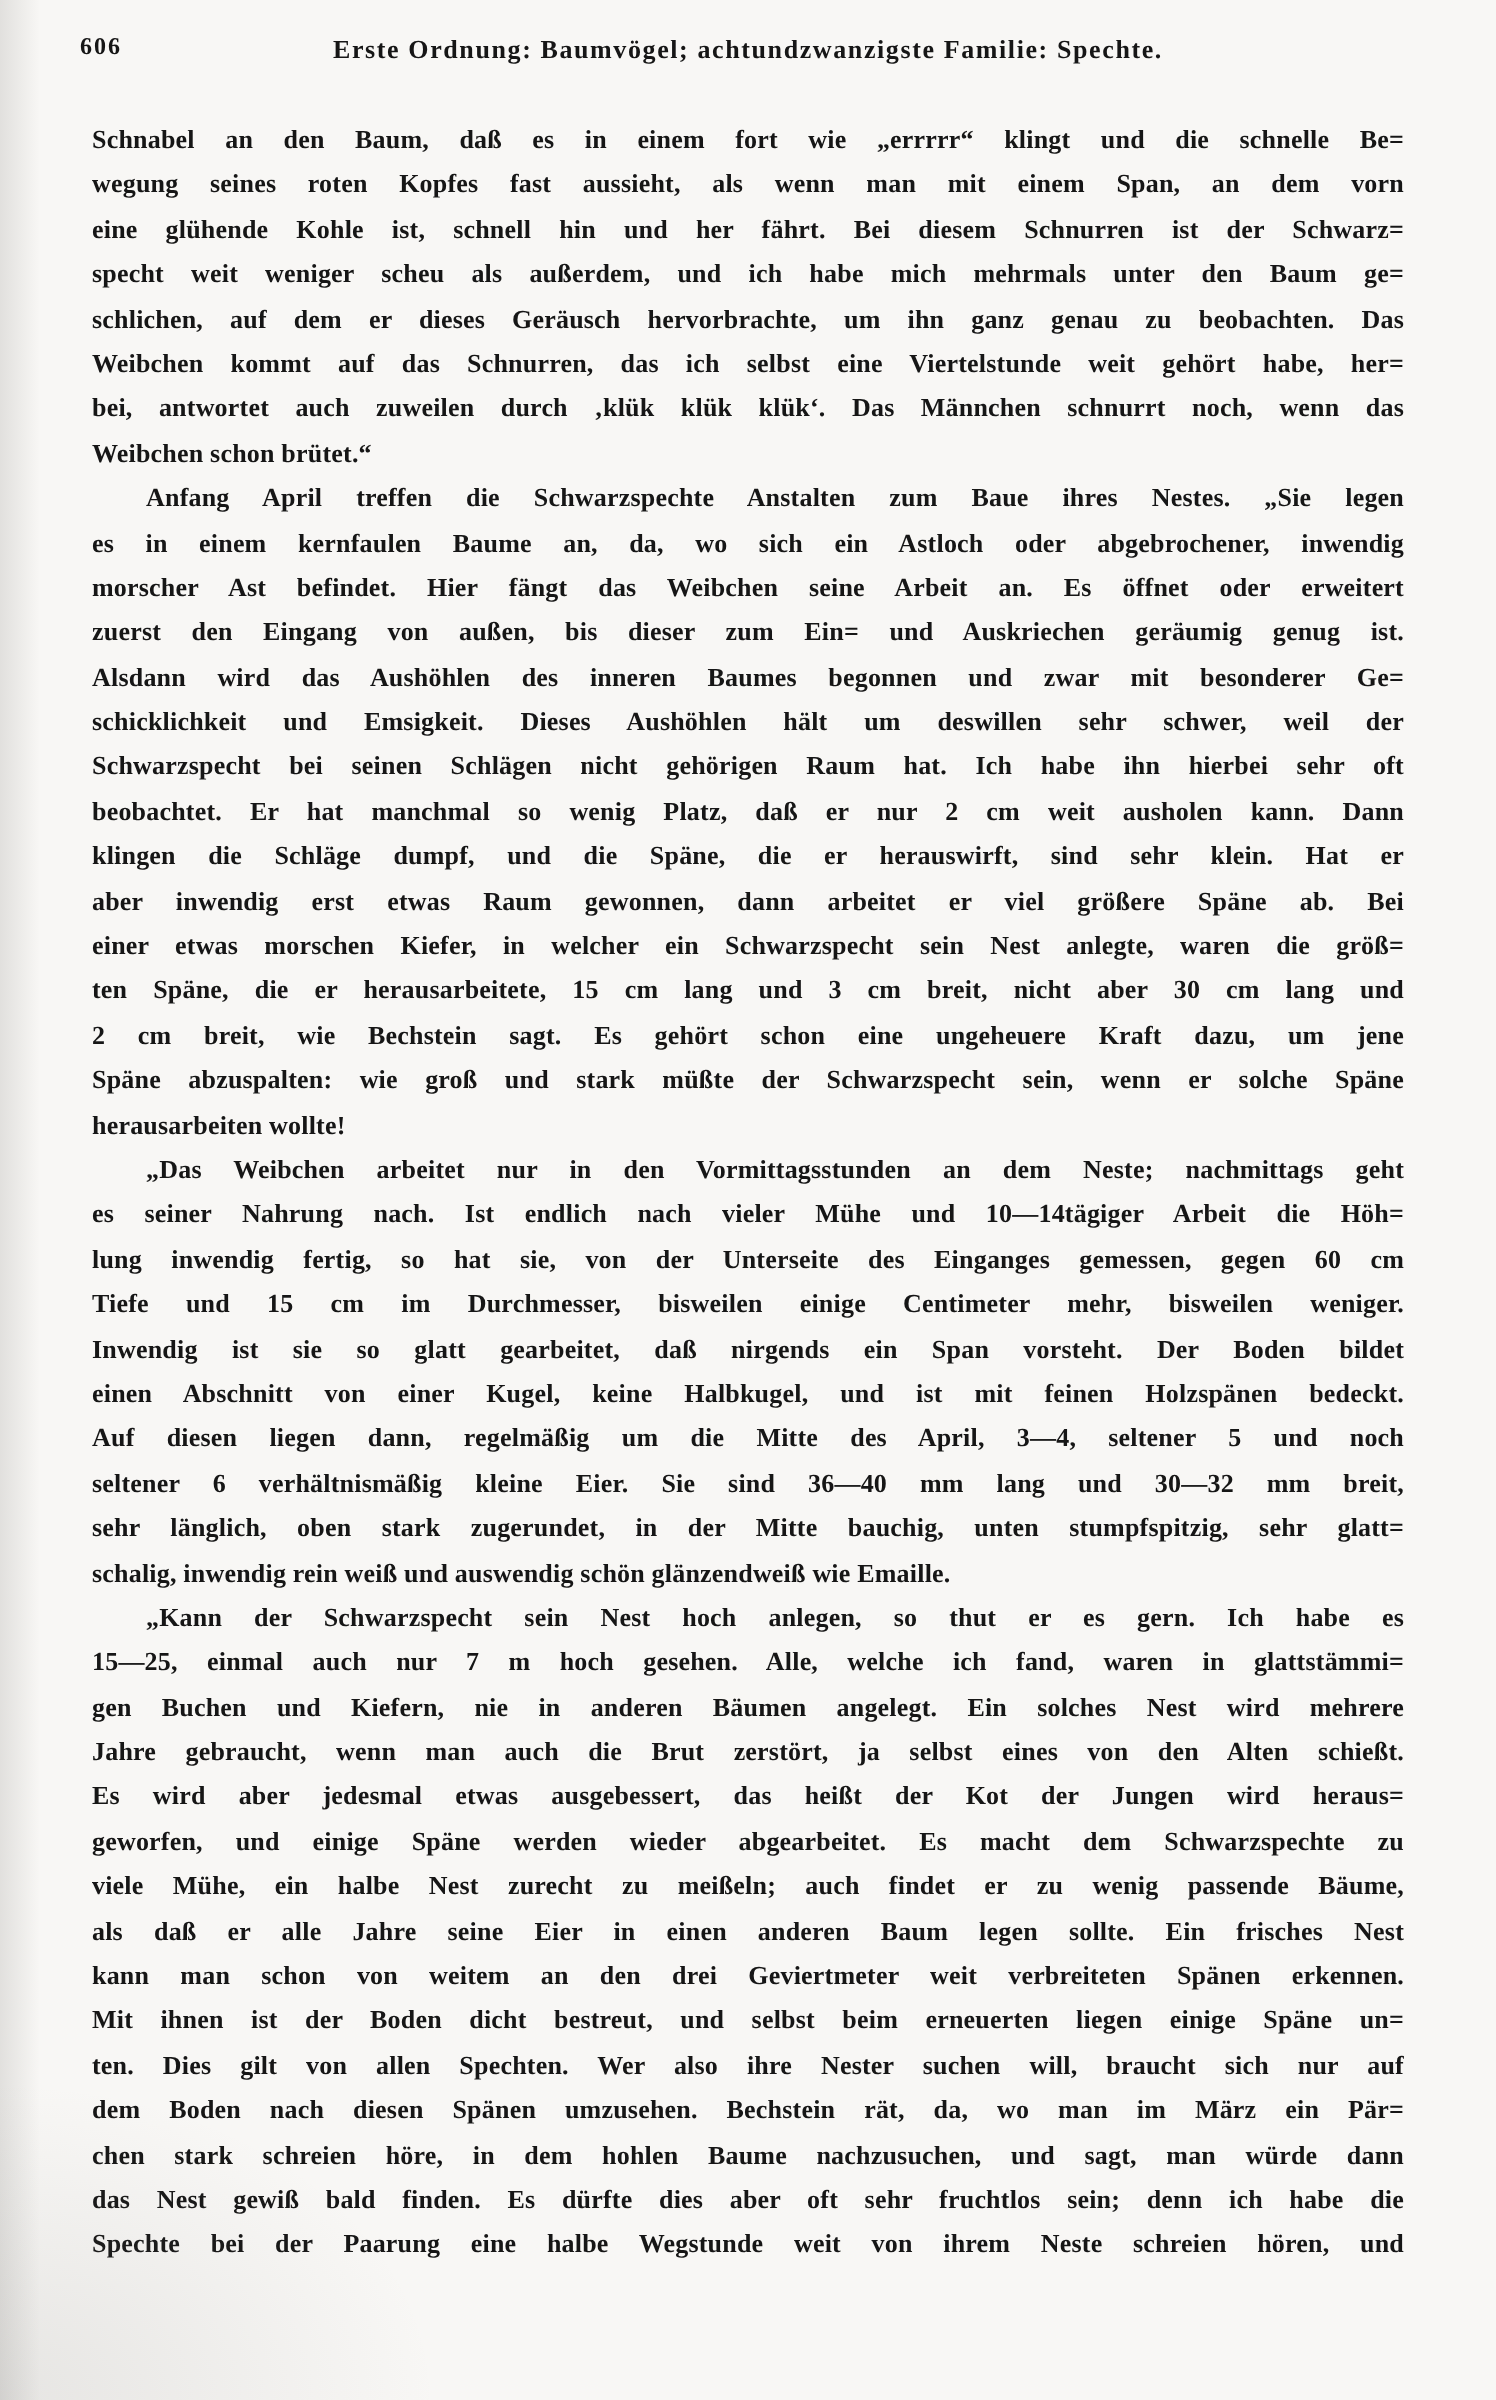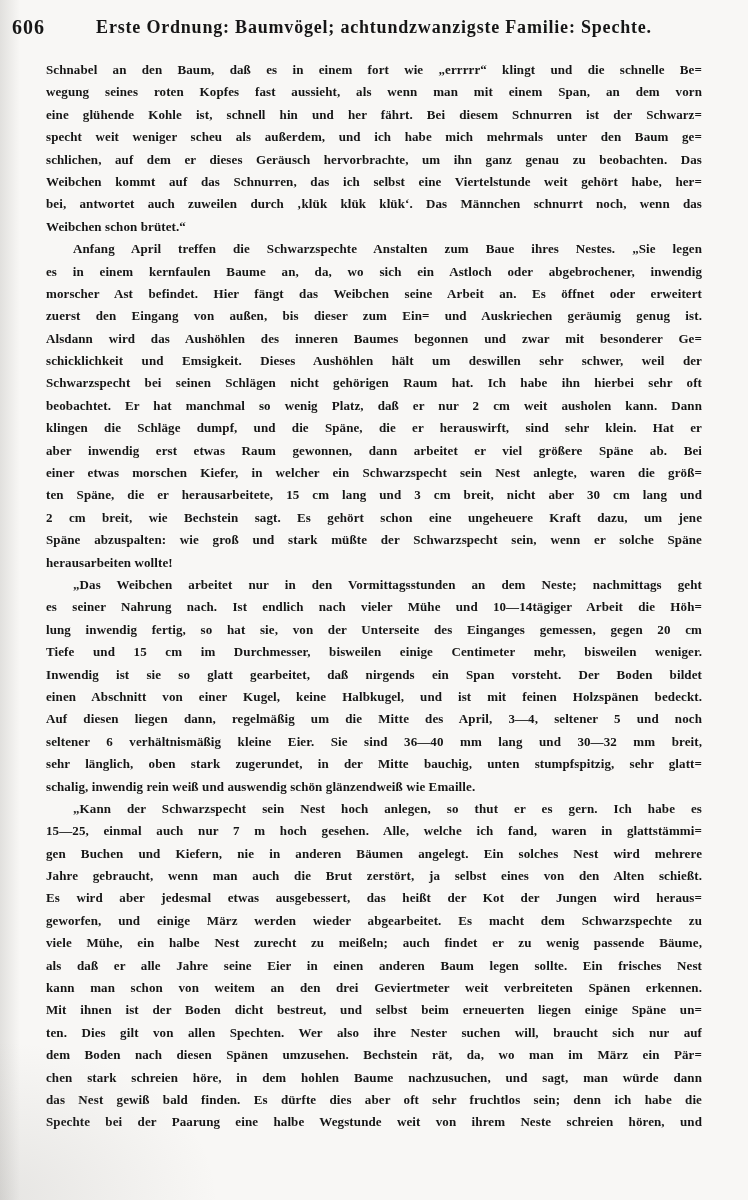--- a/index.html
+++ b/index.html
@@ -35,33 +35,33 @@
   }
   .running-head {
     position: absolute;
     top: 16px;
     left: 0;
     right: 0;
     height: 24px;
   }
   .page-number {
     position: absolute;
-    left: 12px;
+    left: 40px;
     top: 0;
-    font-size: 20px;
+    font-size: 12px;
     font-weight: bold;
     letter-spacing: 1px;
   }
   .head-title {
     position: absolute;
     left: 60px;
     right: 60px;
     top: 1px;
     text-align: center;
-    font-size: 18px;
+    font-size: 13px;
     font-weight: bold;
     letter-spacing: 0.8px;
     white-space: nowrap;
   }
   .page-body {
     position: absolute;
     top: 59px;
     left: 46px;
     right: 46px;
   }
@@ -116,36 +116,36 @@
         <div class="line">aber inwendig erst etwas Raum gewonnen, dann arbeitet er viel größere Späne ab. Bei</div>
         <div class="line">einer etwas morschen Kiefer, in welcher ein Schwarzspecht sein Nest anlegte, waren die größ=</div>
         <div class="line">ten Späne, die er herausarbeitete, 15 cm lang und 3 cm breit, nicht aber 30 cm lang und</div>
         <div class="line">2 cm breit, wie Bechstein sagt. Es gehört schon eine ungeheuere Kraft dazu, um jene</div>
         <div class="line">Späne abzuspalten: wie groß und stark müßte der Schwarzspecht sein, wenn er solche Späne</div>
         <div class="line last">herausarbeiten wollte!</div>
       </div>
       <div class="para">
         <div class="line indent">„Das Weibchen arbeitet nur in den Vormittagsstunden an dem Neste; nachmittags geht</div>
         <div class="line">es seiner Nahrung nach. Ist endlich nach vieler Mühe und 10—14tägiger Arbeit die Höh=</div>
-        <div class="line">lung inwendig fertig, so hat sie, von der Unterseite des Einganges gemessen, gegen 20 cm</div>
+        <div class="line">lung inwendig fertig, so hat sie, von der Unterseite des Einganges gemessen, gegen 60 cm</div>
         <div class="line">Tiefe und 15 cm im Durchmesser, bisweilen einige Centimeter mehr, bisweilen weniger.</div>
         <div class="line">Inwendig ist sie so glatt gearbeitet, daß nirgends ein Span vorsteht. Der Boden bildet</div>
         <div class="line">einen Abschnitt von einer Kugel, keine Halbkugel, und ist mit feinen Holzspänen bedeckt.</div>
         <div class="line">Auf diesen liegen dann, regelmäßig um die Mitte des April, 3—4, seltener 5 und noch</div>
         <div class="line">seltener 6 verhältnismäßig kleine Eier. Sie sind 36—40 mm lang und 30—32 mm breit,</div>
         <div class="line">sehr länglich, oben stark zugerundet, in der Mitte bauchig, unten stumpfspitzig, sehr glatt=</div>
         <div class="line last">schalig, inwendig rein weiß und auswendig schön glänzendweiß wie Emaille.</div>
       </div>
       <div class="para">
         <div class="line indent">„Kann der Schwarzspecht sein Nest hoch anlegen, so thut er es gern. Ich habe es</div>
         <div class="line">15—25, einmal auch nur 7 m hoch gesehen. Alle, welche ich fand, waren in glattstämmi=</div>
         <div class="line">gen Buchen und Kiefern, nie in anderen Bäumen angelegt. Ein solches Nest wird mehrere</div>
         <div class="line">Jahre gebraucht, wenn man auch die Brut zerstört, ja selbst eines von den Alten schießt.</div>
         <div class="line">Es wird aber jedesmal etwas ausgebessert, das heißt der Kot der Jungen wird heraus=</div>
-        <div class="line">geworfen, und einige März werden wieder abgearbeitet. Es macht dem Schwarzspechte zu</div>
+        <div class="line">geworfen, und einige Späne werden wieder abgearbeitet. Es macht dem Schwarzspechte zu</div>
         <div class="line">viele Mühe, ein halbe Nest zurecht zu meißeln; auch findet er zu wenig passende Bäume,</div>
         <div class="line">als daß er alle Jahre seine Eier in einen anderen Baum legen sollte. Ein frisches Nest</div>
         <div class="line">kann man schon von weitem an den drei Geviertmeter weit verbreiteten Spänen erkennen.</div>
         <div class="line">Mit ihnen ist der Boden dicht bestreut, und selbst beim erneuerten liegen einige Späne un=</div>
         <div class="line">ten. Dies gilt von allen Spechten. Wer also ihre Nester suchen will, braucht sich nur auf</div>
         <div class="line">dem Boden nach diesen Spänen umzusehen. Bechstein rät, da, wo man im März ein Pär=</div>
         <div class="line">chen stark schreien höre, in dem hohlen Baume nachzusuchen, und sagt, man würde dann</div>
         <div class="line">das Nest gewiß bald finden. Es dürfte dies aber oft sehr fruchtlos sein; denn ich habe die</div>
         <div class="line">Spechte bei der Paarung eine halbe Wegstunde weit von ihrem Neste schreien hören, und</div>
       </div>

